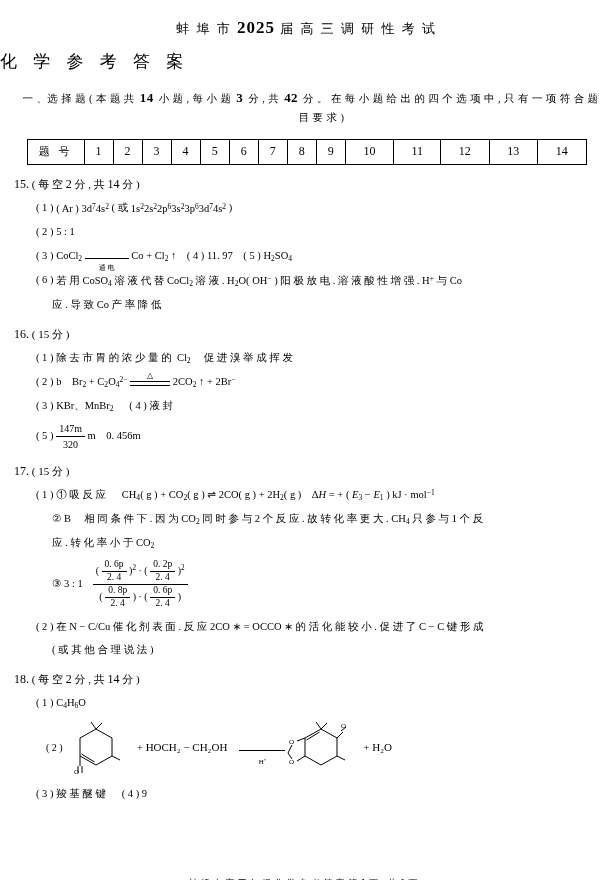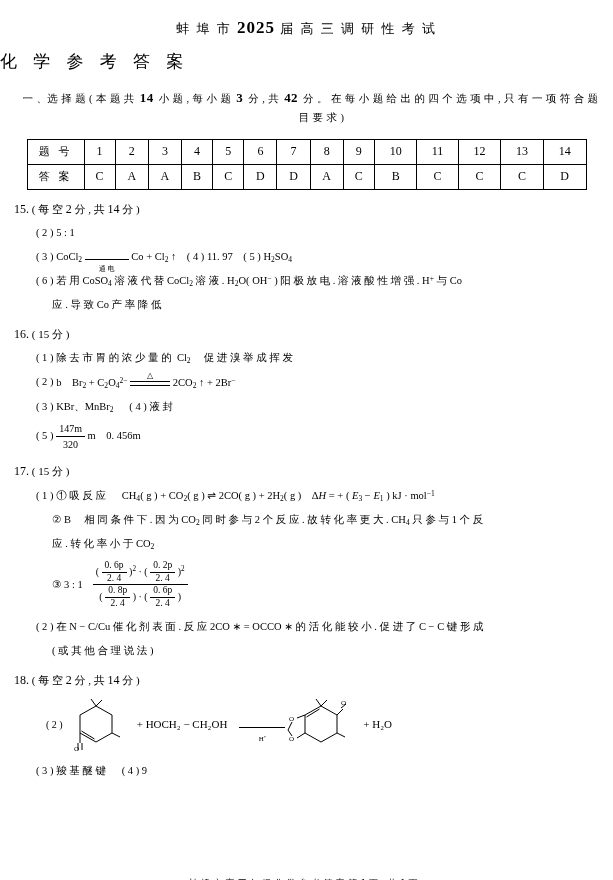--- a/index.html
+++ b/index.html
@@ -219,50 +219,40 @@
       <td>6</td>
       <td>7</td>
       <td>8</td>
       <td>9</td>
       <td>10</td>
       <td>11</td>
       <td>12</td>
       <td>13</td>
       <td>14</td>
     </tr>
-    <tr>
-      <td class="hd">答    案</td>
-      <td>C</td>
-      <td>A</td>
-      <td>A</td>
-      <td>B</td>
-      <td>C</td>
-      <td>D</td>
-      <td>D</td>
-      <td>A</td>
-      <td>C</td>
-      <td>B</td>
-      <td>C</td>
-      <td>C</td>
-      <td>C</td>
-      <td>D</td>
-    </tr>
   </tbody>
     </table>
 
 
   <div class="q">
     <span class="qnum">15.</span>
     <span>( 每 空</span>
     <span class="qnum">2</span>
     <span>分 , 共</span>
     <span class="qnum">14</span>
     <span>分 )</span>
   </div>
 
+  <div class="sub">
+    <span>( 1 )</span>
+    <span>( Ar ) 3d<sup>7</sup>4s<sup>2</sup></span>
+    <span>( 或</span>
+    <span>1s<sup>2</sup>2s<sup>2</sup>2p<sup>6</sup>3s<sup>2</sup>3p<sup>6</sup>3d<sup>7</sup>4s<sup>2</sup></span>
+    <span>)</span>
+  </div>
 
   <div class="sub">
     <span>( 2 )</span>
     <span>5 : 1</span>
   </div>
 
   <div class="sub">
     <span>( 3 )</span>
     <span>CoCl<sub>2</sub></span>
     <span class="rxn-arrow">
@@ -368,20 +358,24 @@
 
   <div class="q">
     <span class="qnum">18.</span>
     <span>( 每 空</span>
     <span class="qnum">2</span>
     <span>分 , 共</span>
     <span class="qnum">14</span>
     <span>分 )</span>
   </div>
 
+  <div class="sub">
+    <span>( 1 )</span>
+    <span>C<sub>4</sub>H<sub>6</sub>O</span>
+  </div>
 
   <div class="struct-row">
     <span style="margin-right:4px;">( 2 )</span>
     <svg width="58" height="56" viewBox="0 0 58 56">
       <polygon points="29,10 45,19 45,37 29,46 13,37 13,19" fill="none" stroke="#000" stroke-width="1"></polygon>
       <line x1="14.5" y1="35" x2="27.5" y2="43" stroke="#000" stroke-width="1"></line>
       <line x1="29" y1="10" x2="24" y2="3" stroke="#000" stroke-width="1"></line>
       <line x1="29" y1="10" x2="35" y2="4" stroke="#000" stroke-width="1"></line>
       <line x1="45" y1="37" x2="53" y2="41" stroke="#000" stroke-width="1"></line>
       <line x1="13" y1="37" x2="13" y2="47" stroke="#000" stroke-width="1"></line>

